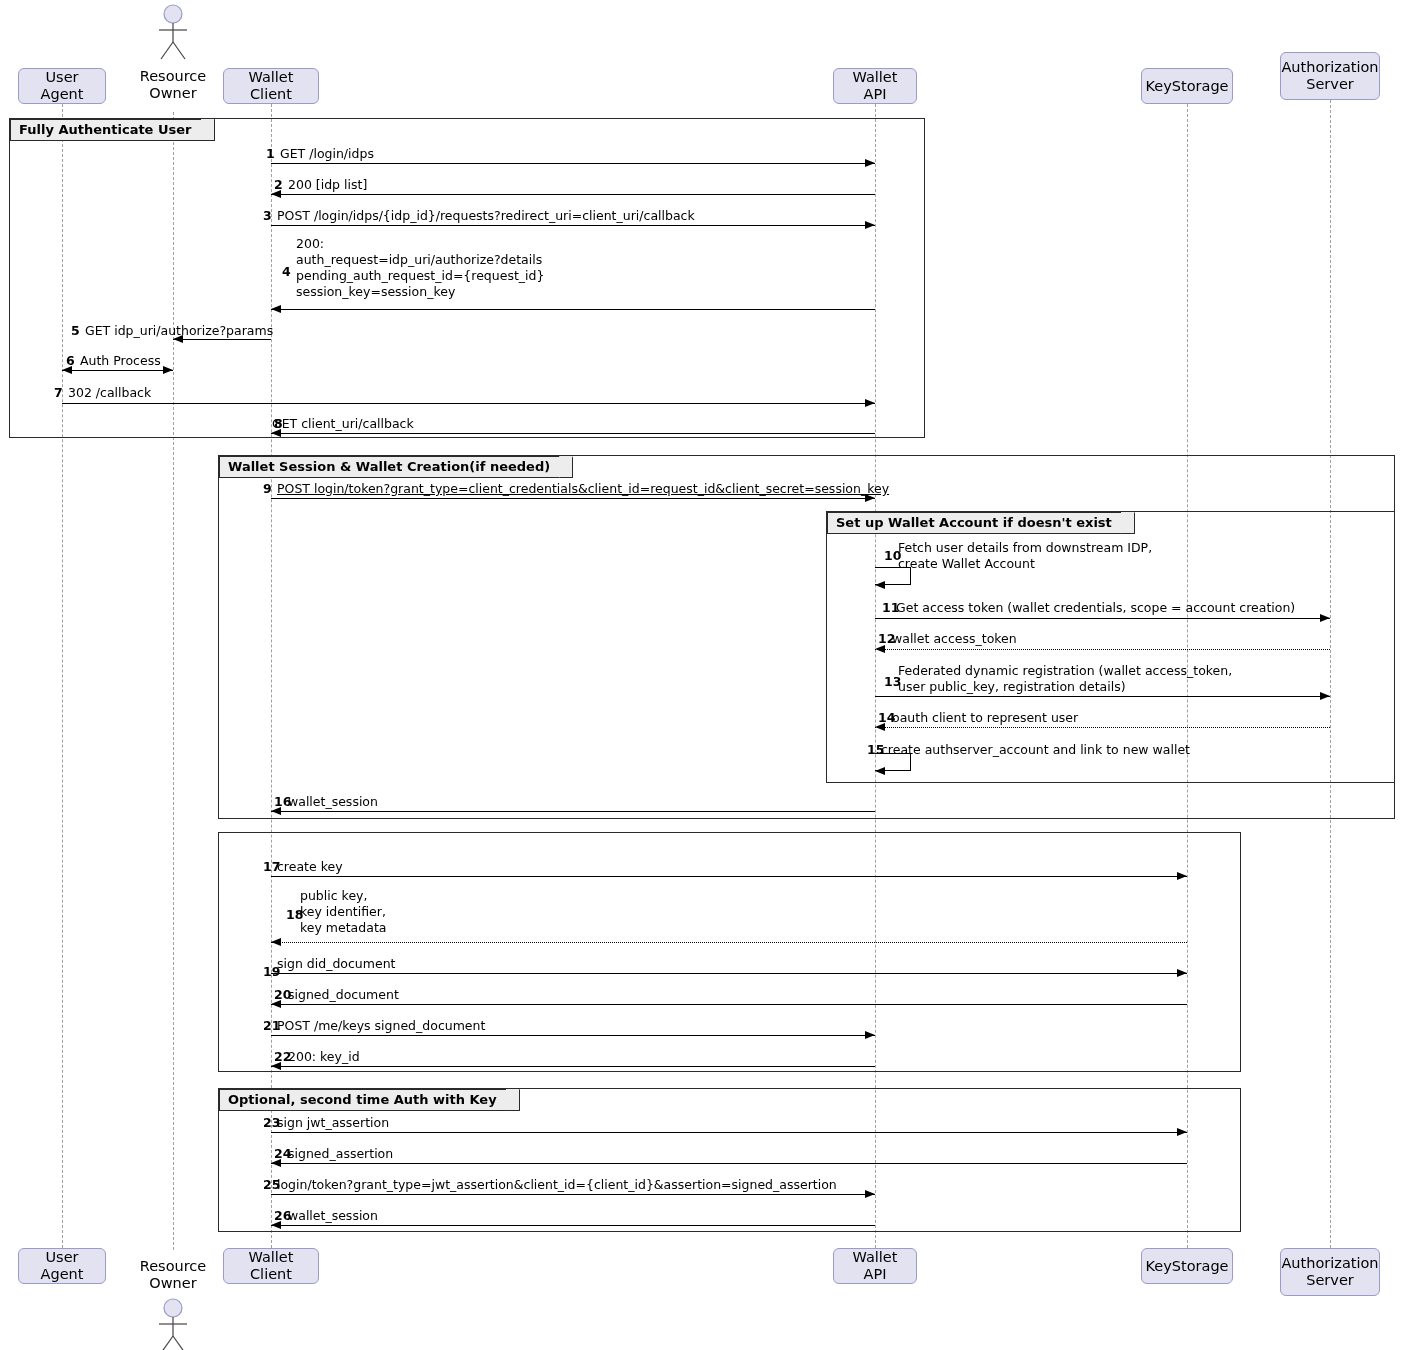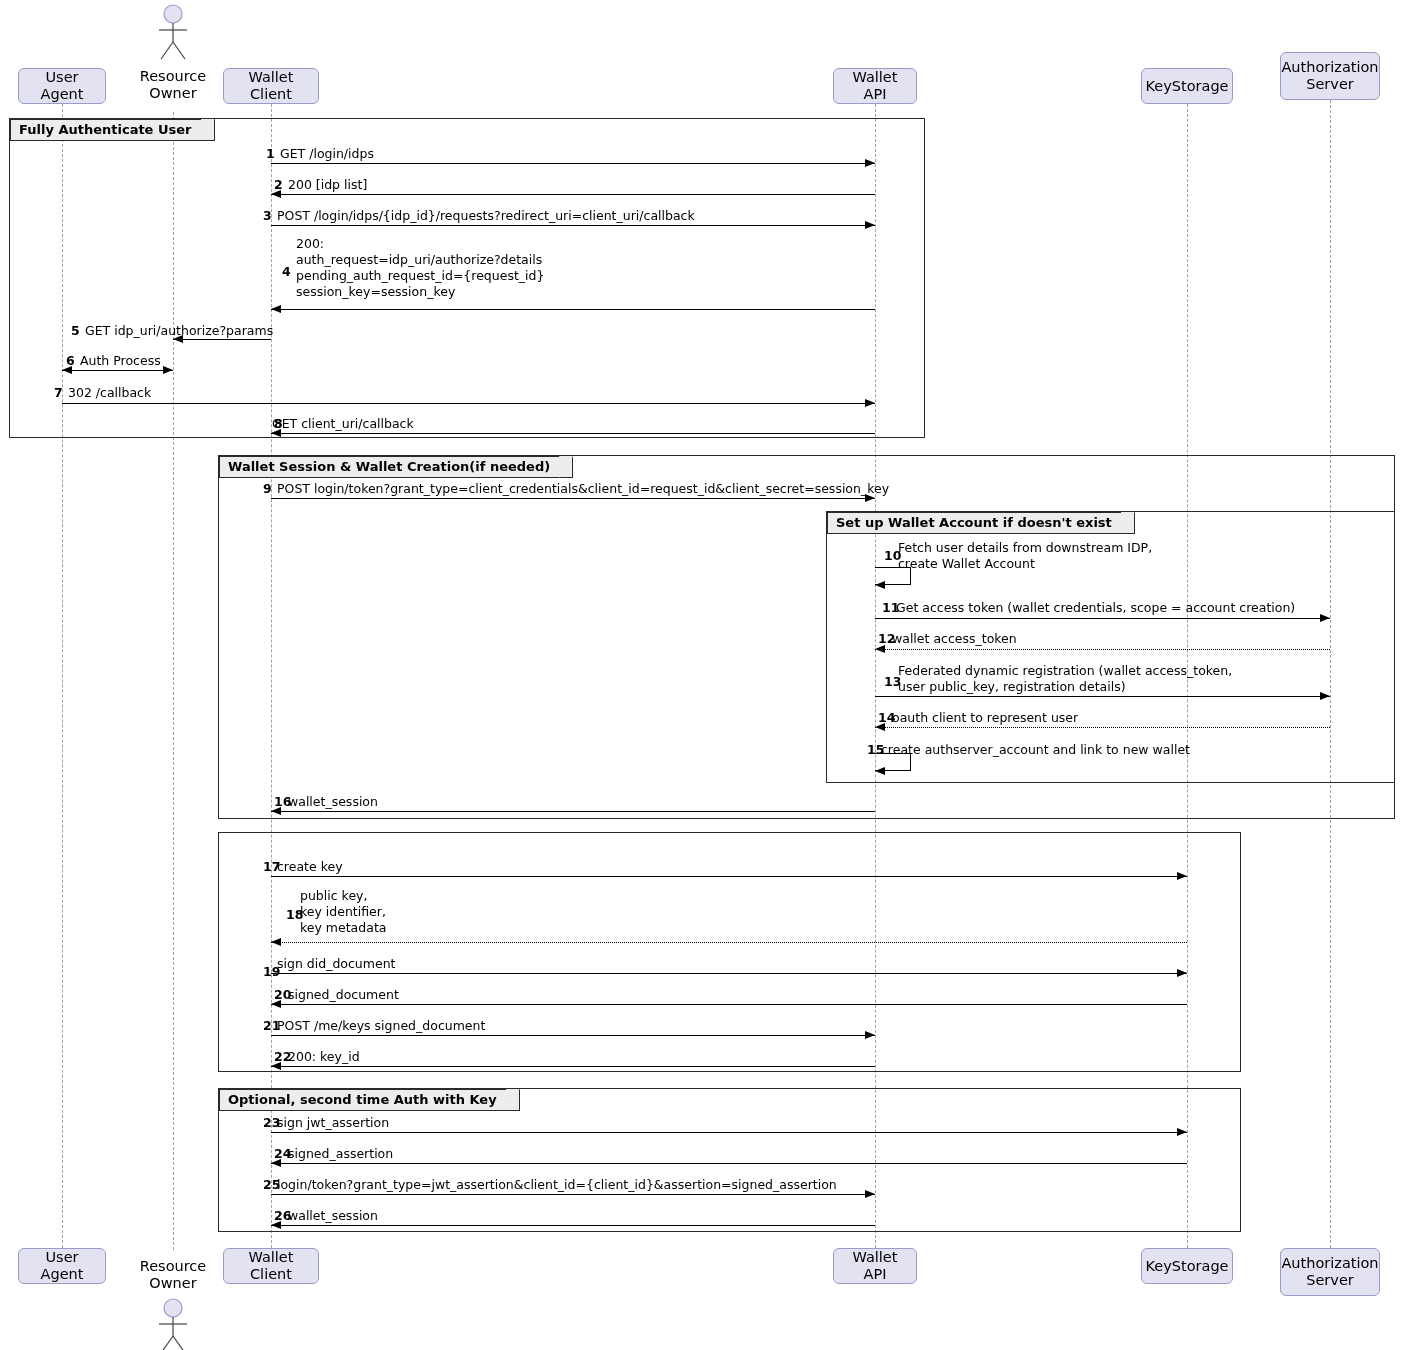--- a/index.html
+++ b/index.html
@@ -210,21 +210,21 @@
     <div class="arrow-head arrow-right" style="left: 865px; top: 398.5px;"></div>
     <span class="msg-text msg-num" style="left: 54px; top: 385px;">7</span>
     <div class="msg-text" style="left: 68px; top: 385px;">302 /callback</div>
     <div class="msg-line" style="left: 271px; top: 433px; width: 604px;"></div>
     <div class="arrow-head arrow-left" style="left: 271px; top: 428.5px;"></div>
     <span class="msg-text msg-num" style="left: 274px; top: 416px;">8</span>
     <div class="msg-text" style="left: 272px; top: 416px;">GET client_uri/callback</div>
     <div class="msg-line" style="left: 271px; top: 498px; width: 604px;"></div>
     <div class="arrow-head arrow-right" style="left: 865px; top: 493.5px;"></div>
     <span class="msg-text msg-num" style="left: 263px; top: 481px;">9</span>
-    <div class="msg-text" style="left: 277px; top: 481px;">POST login/token?grant_type=client_credentials&amp;client_id=request_id&amp;client_secret=session_key</div>
+    <div class="msg-text" style="left: 277px; top: 481px; text-decoration: underline;">POST login/token?grant_type=client_credentials&amp;client_id=request_id&amp;client_secret=session_key</div>
     <div class="self-loop" style="left: 875px; top: 567px; width: 36px; height: 18px;"></div>
     <div class="arrow-head arrow-left" style="left: 875px; top: 580.5px;"></div>
     <span class="msg-text msg-num" style="left: 884px; top: 548px;">10</span>
     <div class="msg-text multi" style="left: 898px; top: 540px;">Fetch user details from downstream IDP,
    create Wallet Account</div>
     <div class="msg-line" style="left: 875px; top: 618px; width: 455px;"></div>
     <div class="arrow-head arrow-right" style="left: 1320px; top: 613.5px;"></div>
     <span class="msg-text msg-num" style="left: 882px; top: 600px;">11</span>
     <div class="msg-text" style="left: 896px; top: 600px;">Get access token (wallet credentials, scope = account creation)</div>
     <div class="msg-line dotted" style="left: 875px; top: 649px; width: 455px;"></div>

